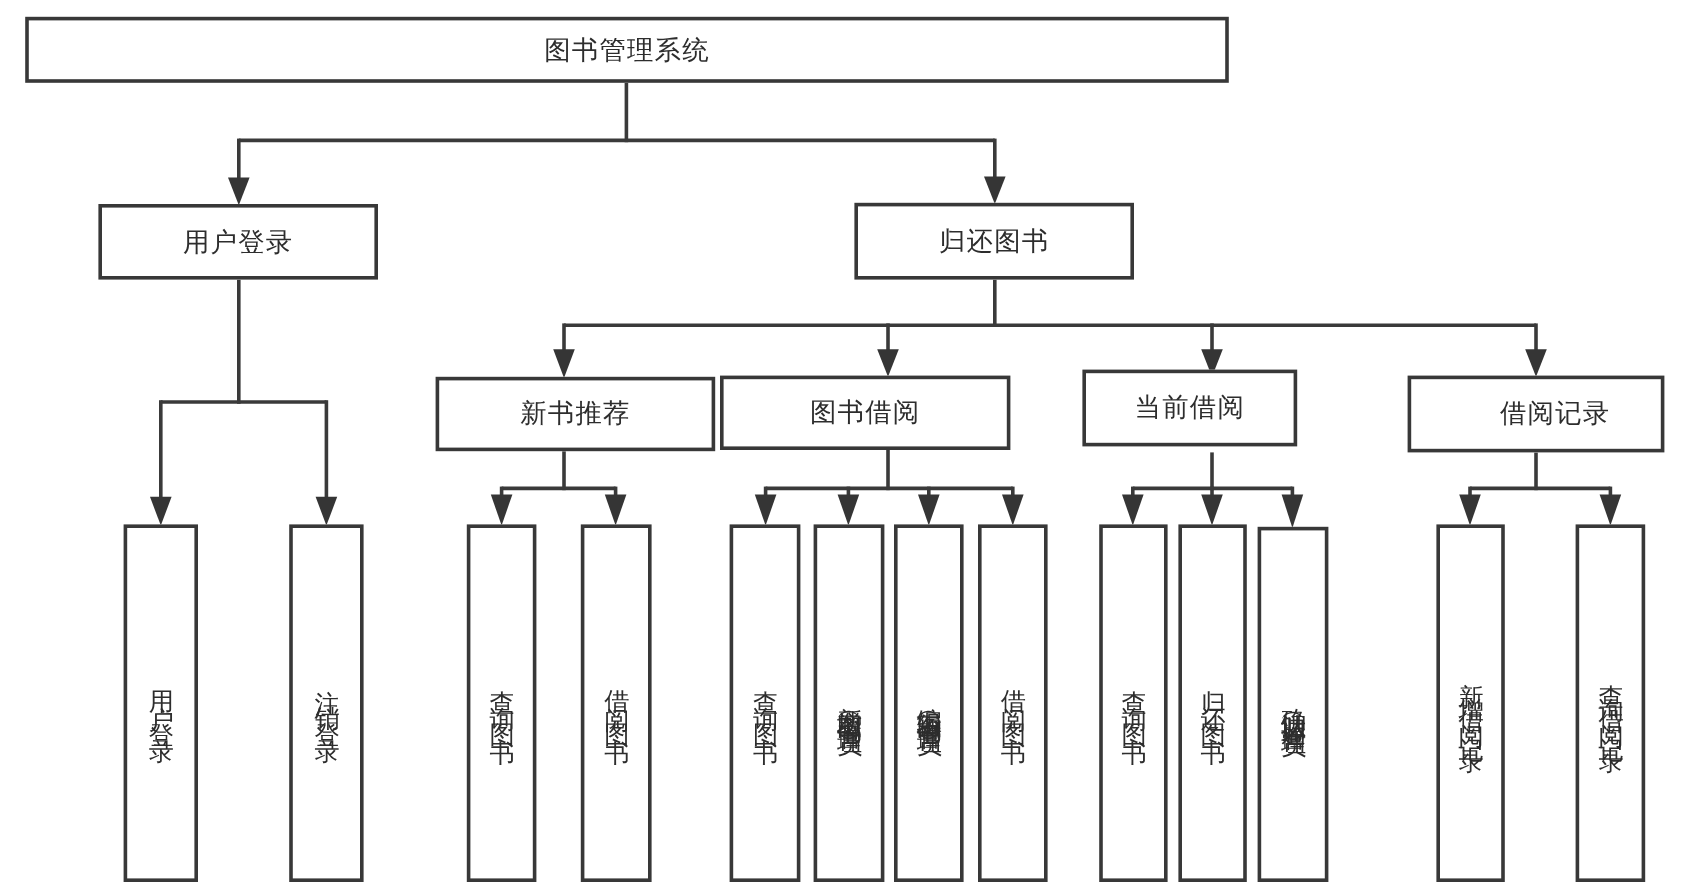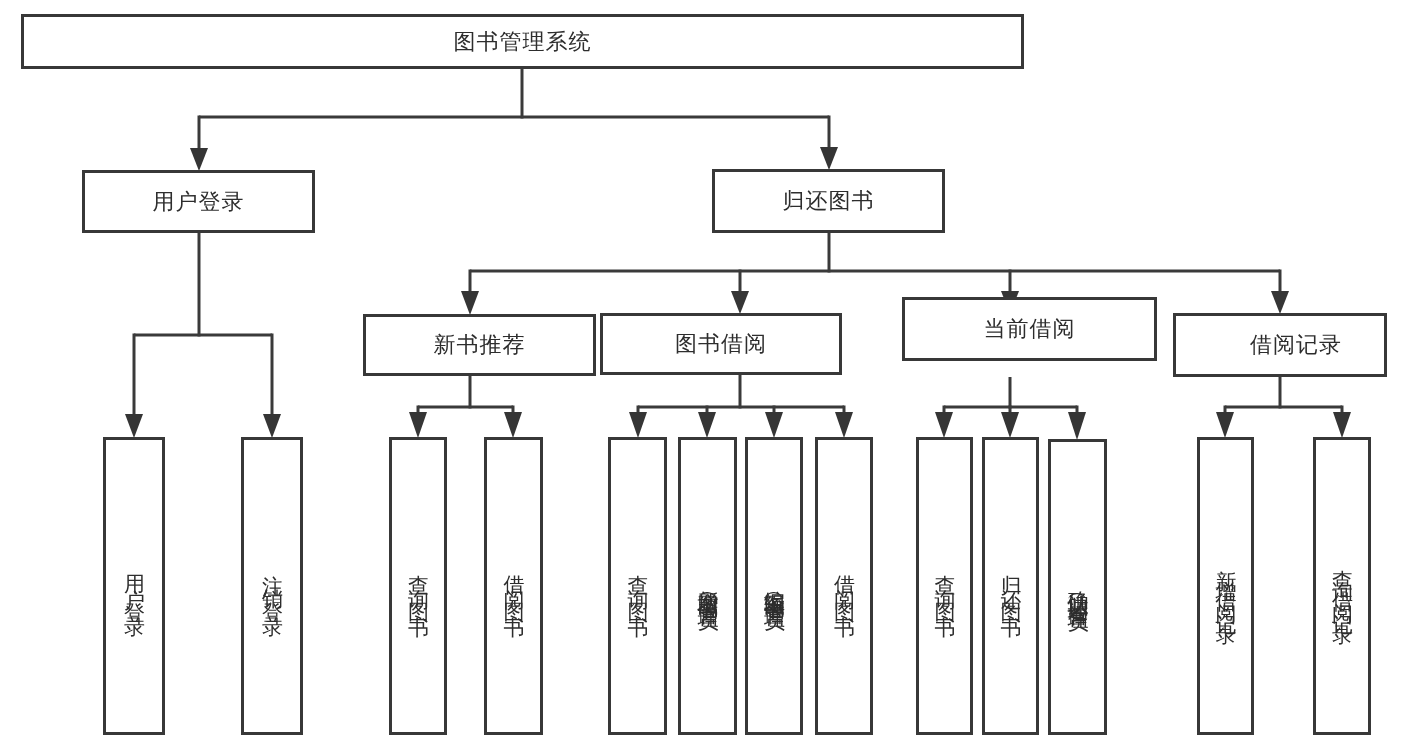--- a/index.html
+++ b/index.html
@@ -109,21 +109,21 @@
   <div class="node h-node" style="left:712px;top:169px;width:233px;height:64px;">
     <span>归还图书</span>
   </div>
 
   <div class="node h-node" style="left:363px;top:314px;width:233px;height:62px;">
     <span>新书推荐</span>
   </div>
   <div class="node h-node" style="left:600px;top:313px;width:242px;height:62px;">
     <span>图书借阅</span>
   </div>
-  <div class="node h-node" style="left:902px;top:297px;width:255px;height:64px;justify-content:center;">
+  <div class="node h-node" style="left:902px;top:308px;width:179px;height:64px;justify-content:center;">
     <span>当前借阅</span>
   </div>
   <div class="node h-node" style="left:1173px;top:313px;width:214px;height:64px;padding-left:32px;">
     <span>借阅记录</span>
   </div>
 
   <div class="node v-node v4" style="left:103px;top:437px;width:62px;height:298px;">
     <span class="vlabel">用户登录</span>
   </div>
   <div class="node v-node v4" style="left:241px;top:437px;width:62px;height:298px;">

